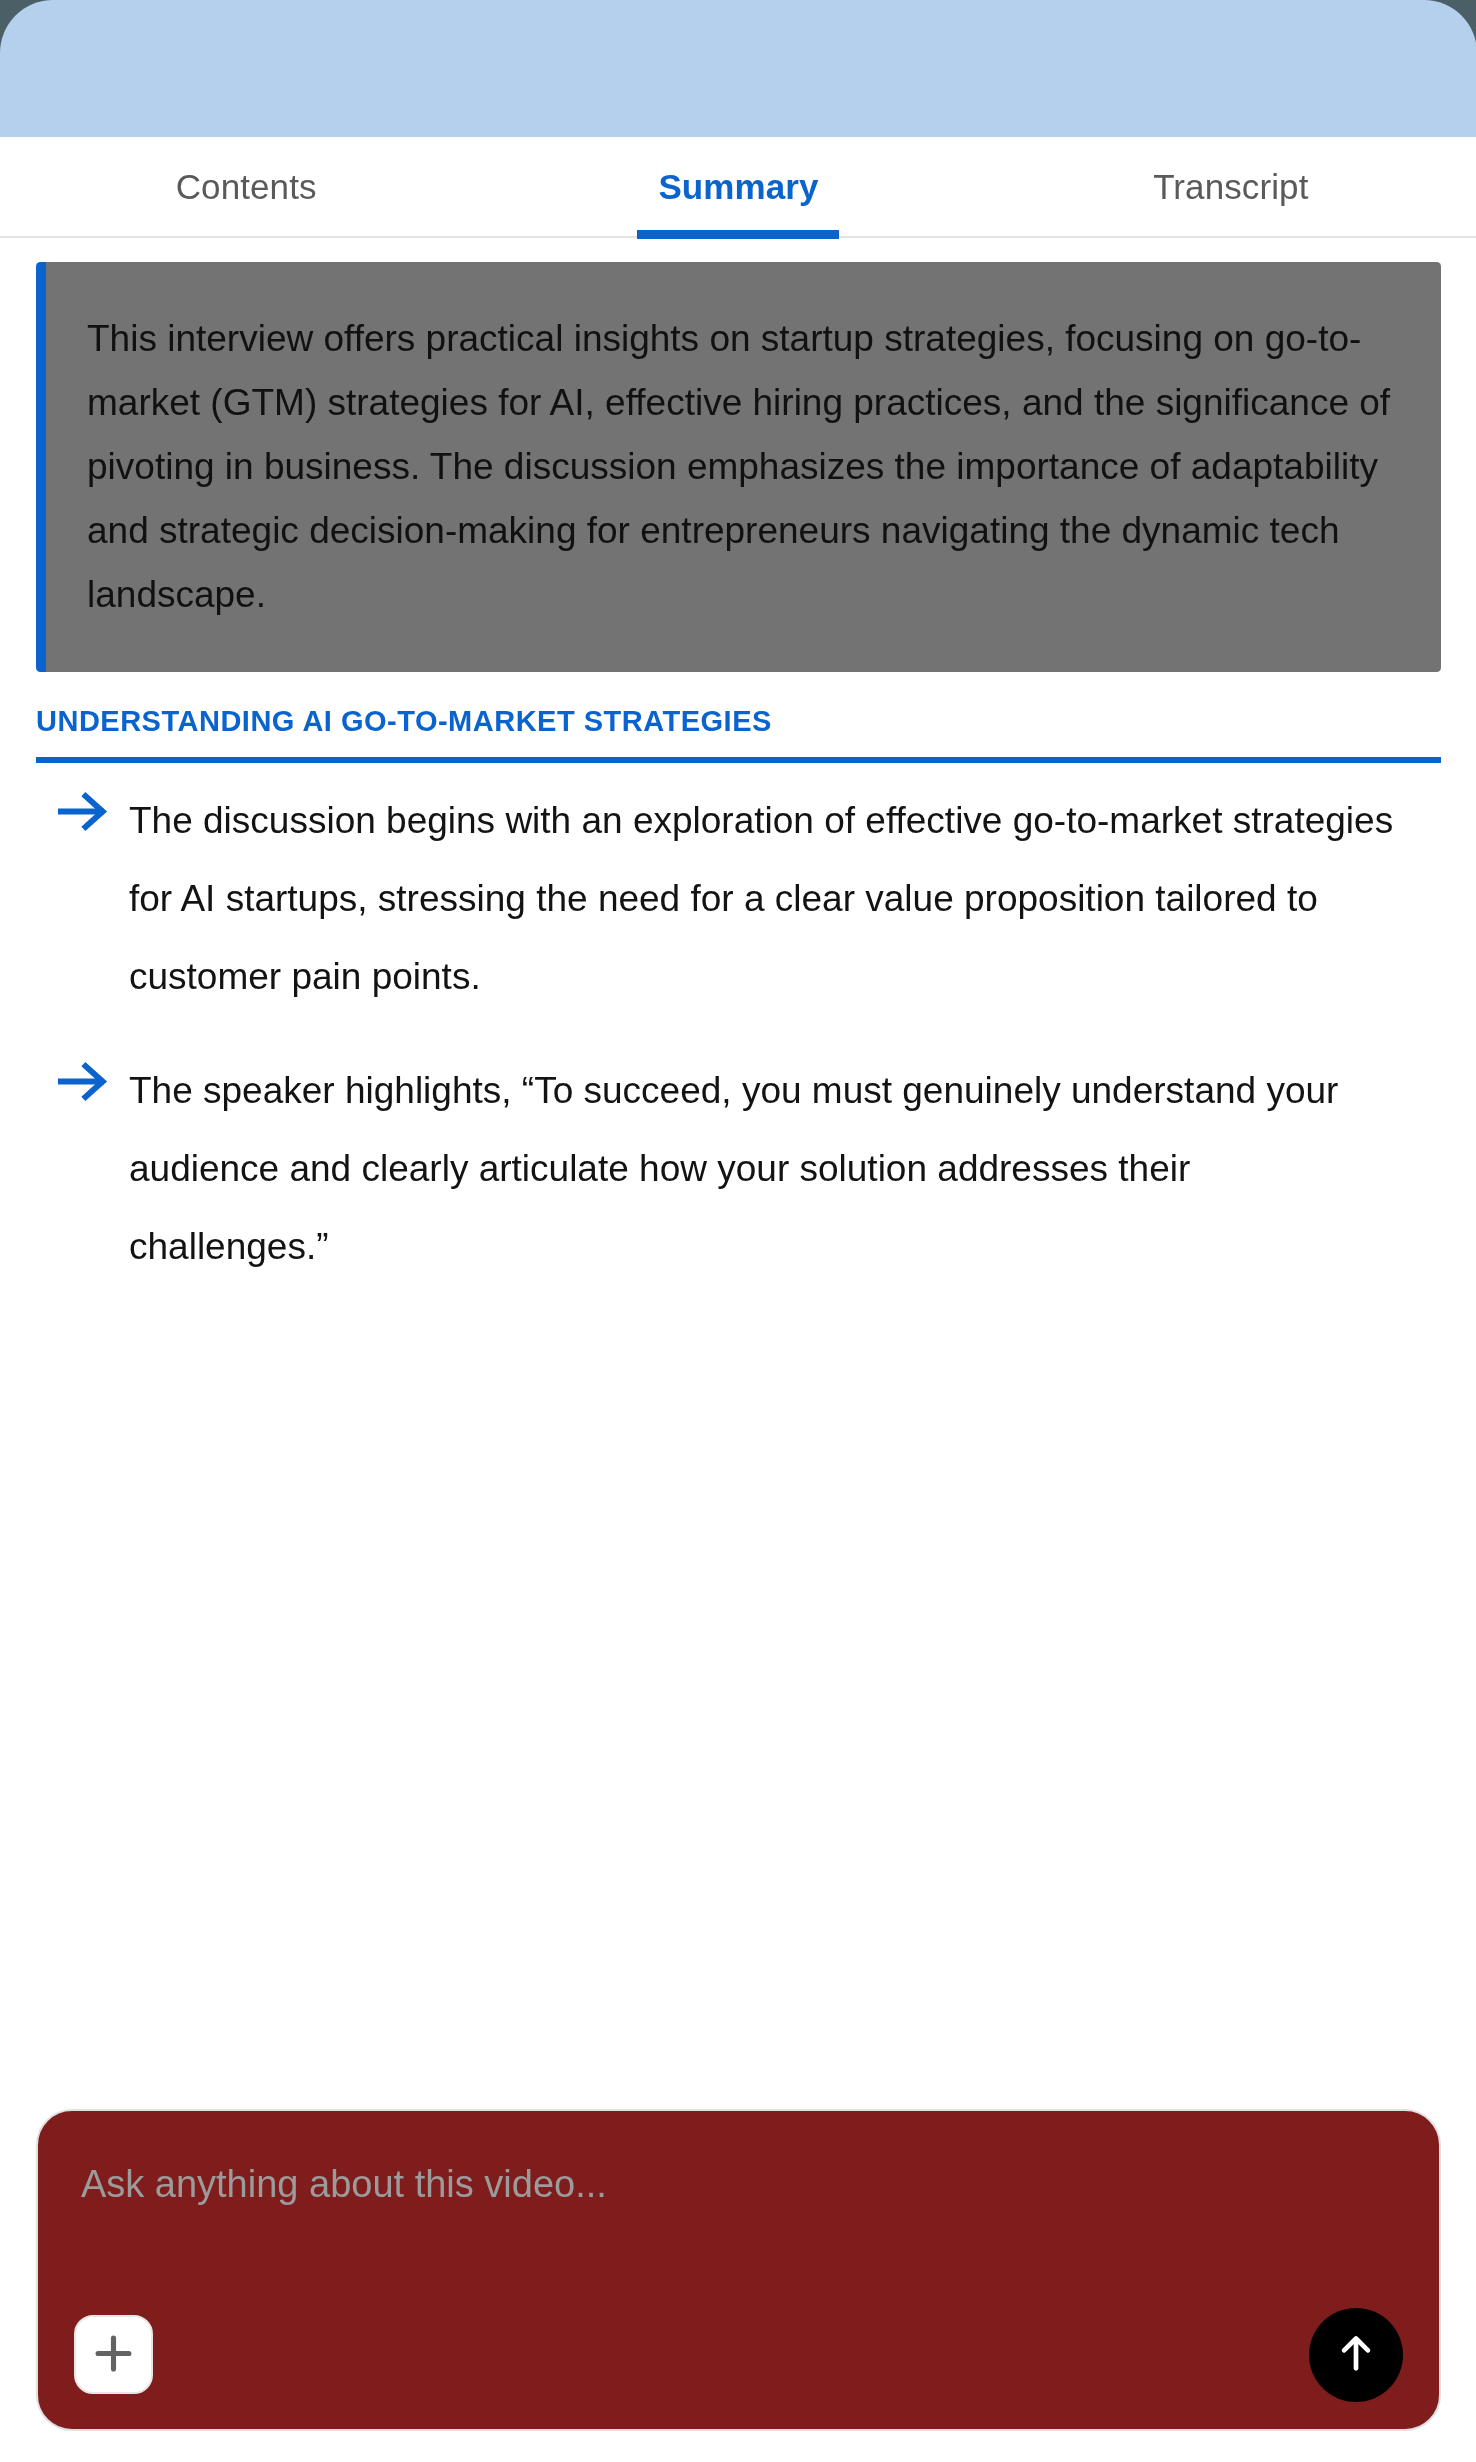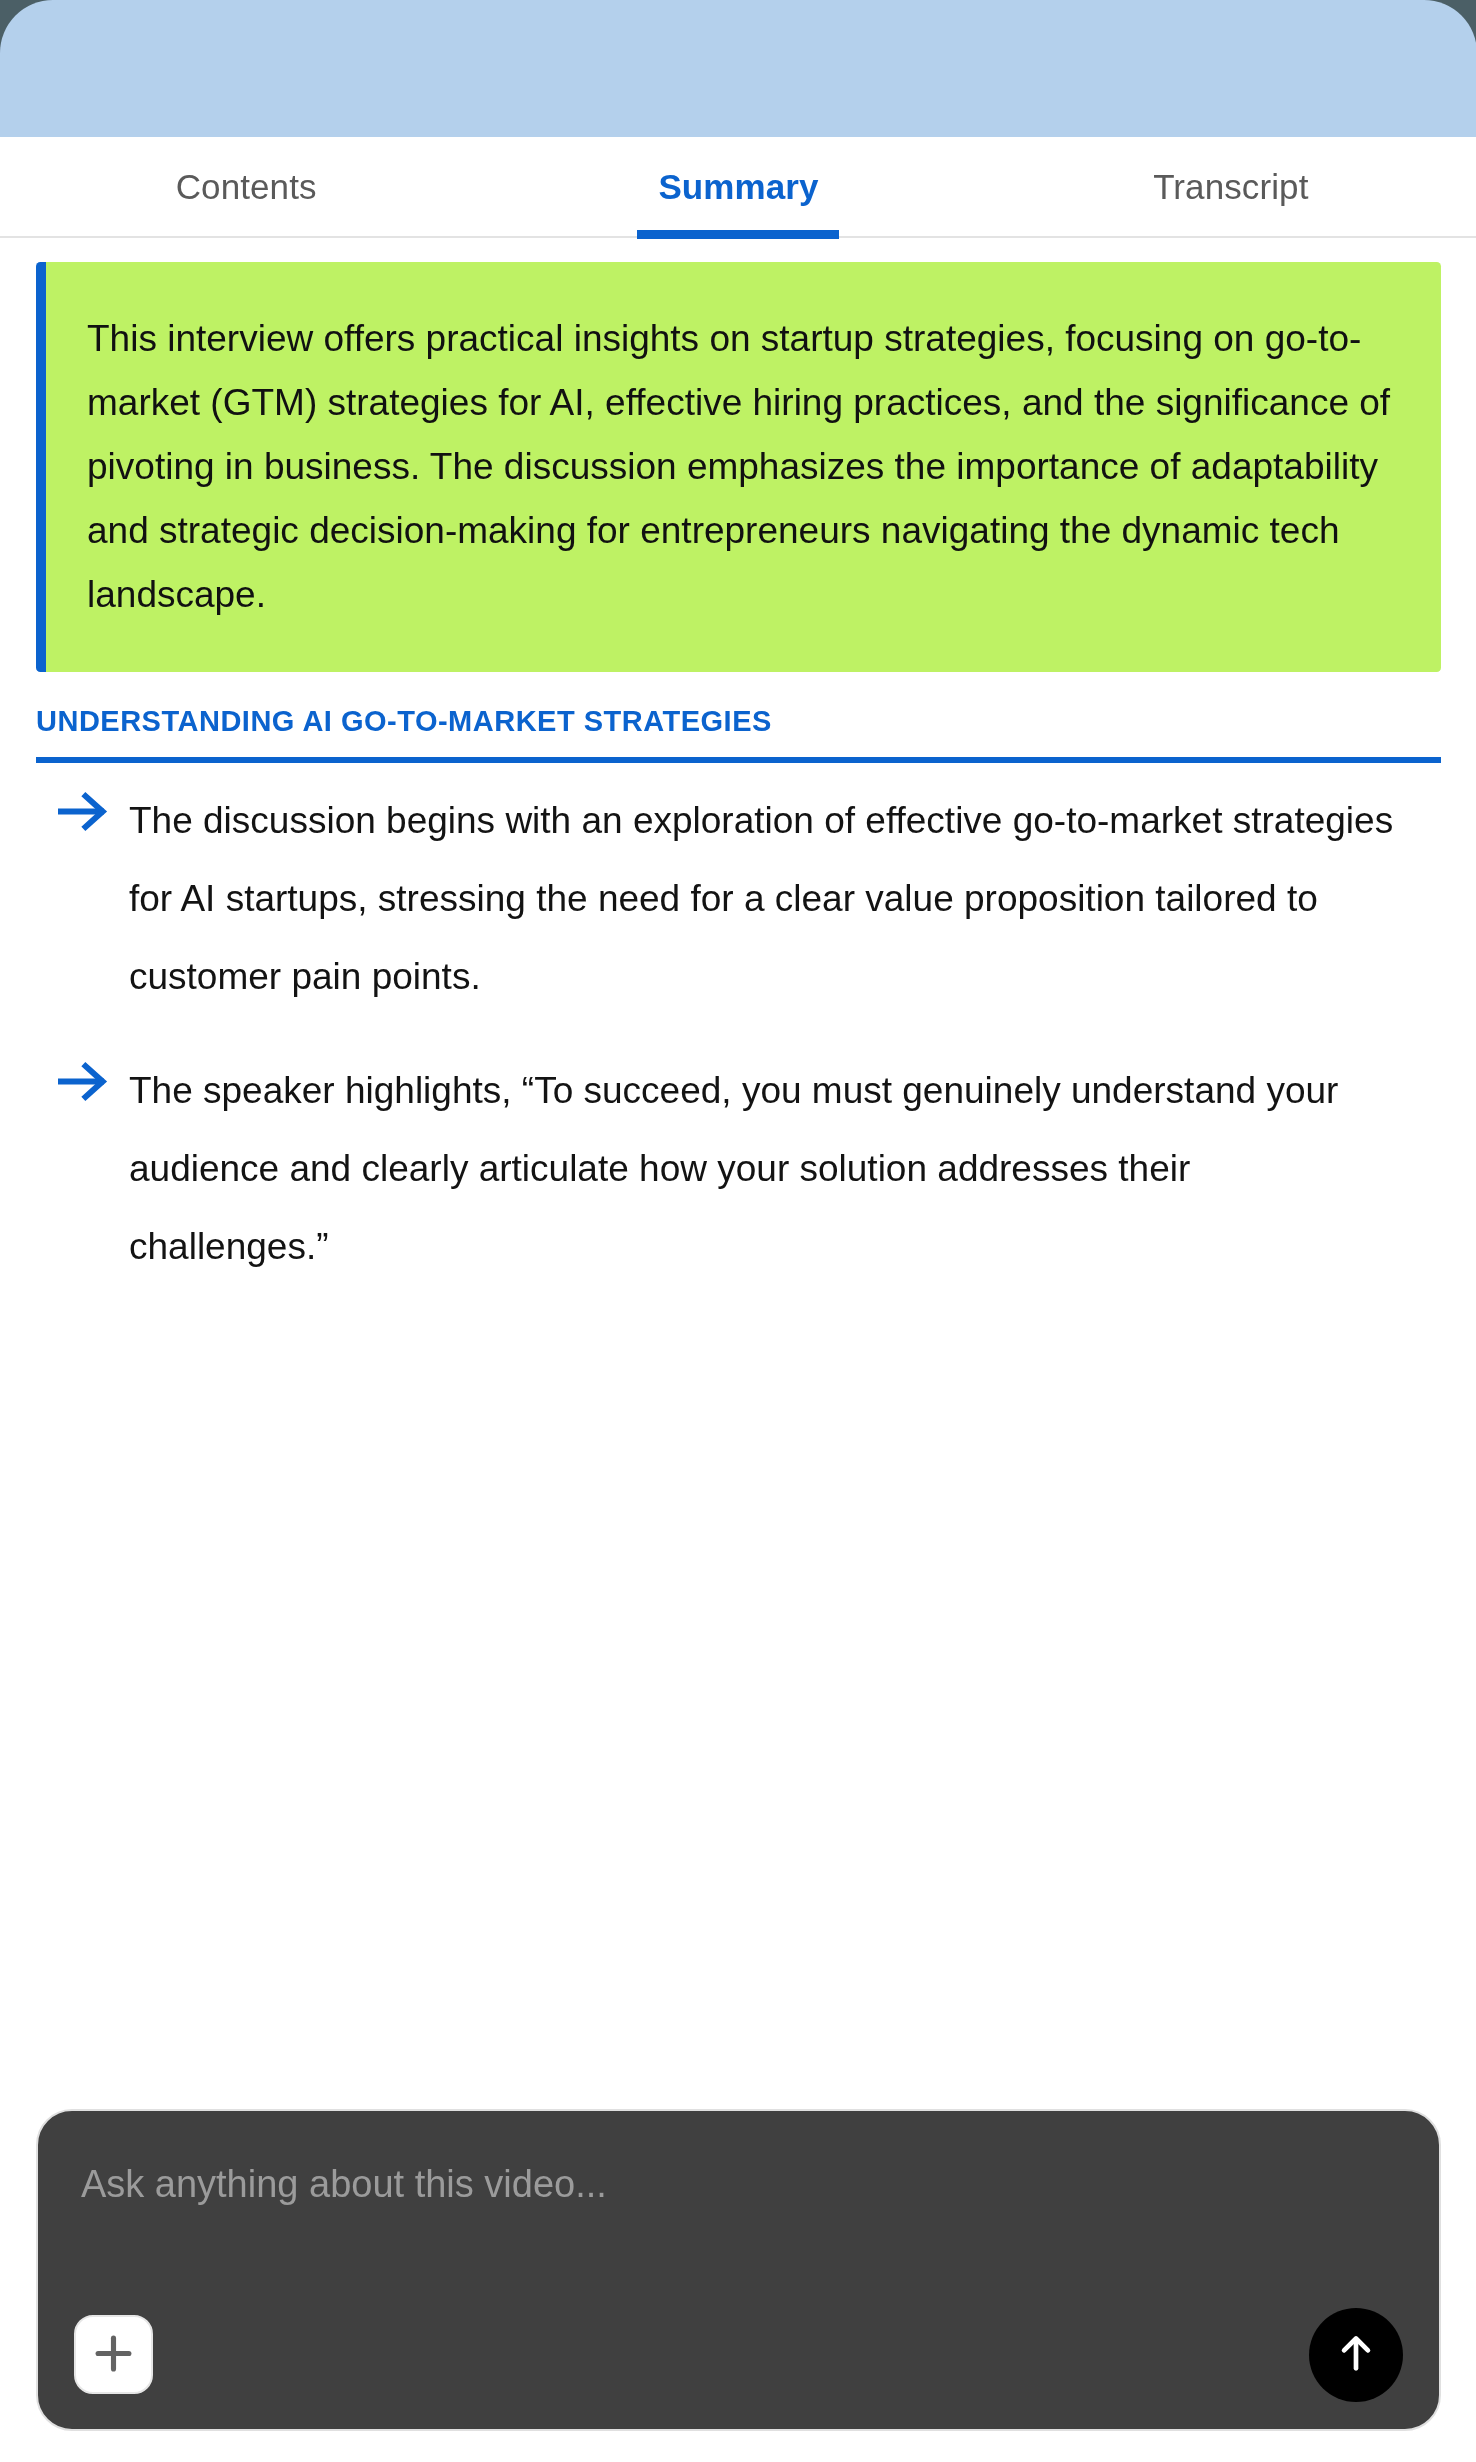--- a/index.html
+++ b/index.html
@@ -81,21 +81,21 @@
   
   .content {
     flex: 1 1 auto;
     position: relative;
     overflow: hidden;
     padding: 0;
   }
 
   .summary-card {
     margin: 24px 36px 0 36px;
-    background: #bef264;
+    background: #737373;
     border-left: 10.3px solid #0b63ce;
     border-radius: 4.3px;
     padding: 45px 48px 45px 41px;
     box-sizing: border-box;
   }
   .summary-card p {
     margin: 0;
     font-size: 37px;
     line-height: 64px;
     color: #111111;
@@ -139,21 +139,21 @@
   }
 
   
   .composer-wrap {
     flex: 0 0 auto;
     padding: 0 36px 31px 36px;
   }
   .composer {
     border: 2.6px solid #e0e0e0;
     border-radius: 36px;
-    background: #404040;
+    background: #7f1d1d;
     padding: 34px 36px 27.4px 36px;
     box-sizing: border-box;
     height: 322px;
     display: flex;
     flex-direction: column;
     justify-content: space-between;
   }
   .composer-input {
     font-size: 38px;
     color: #9b9b9b;

